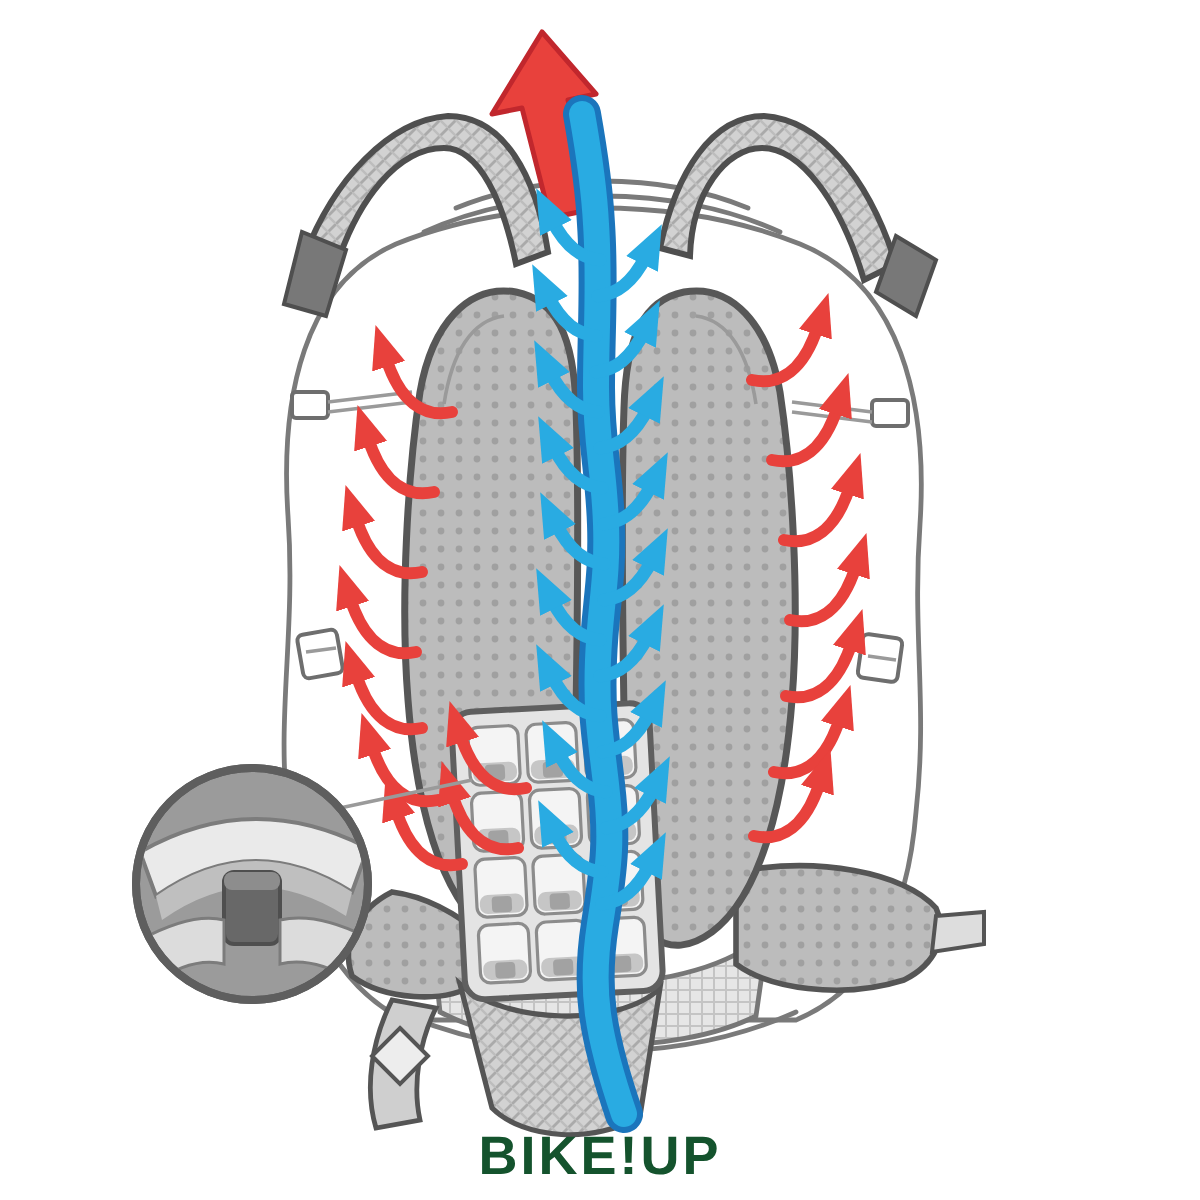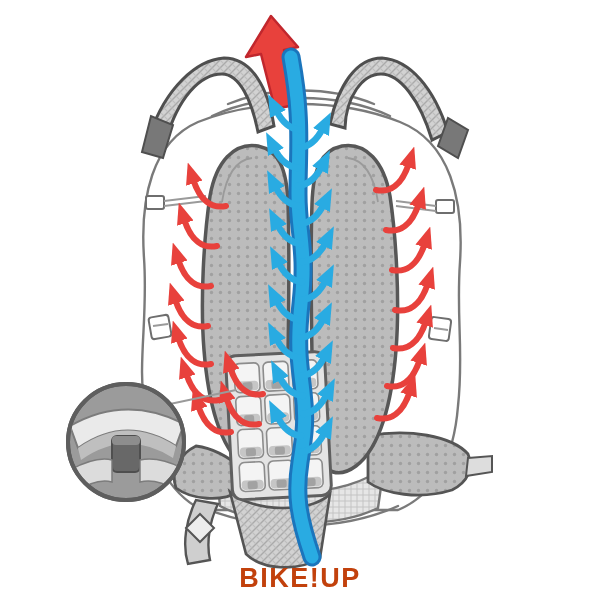--- a/index.html
+++ b/index.html
@@ -4,21 +4,21 @@
 <style>
   html,body{margin:0;padding:0;background:#ffffff;}
   .stage{position:relative;width:600px;height:600px;overflow:hidden;background:#ffffff;
          font-family:"Liberation Sans",sans-serif;}
   .stage svg{position:absolute;left:0;top:0;}
   .line{fill:none;stroke:#7a7a7a;stroke-width:2.4;stroke-linecap:round;stroke-linejoin:round;}
   .linef{fill:#ffffff;stroke:#7a7a7a;stroke-width:2.4;stroke-linejoin:round;}
   .thinline{fill:none;stroke:#9a9a9a;stroke-width:1.8;}
   .buckle{fill:#ffffff;stroke:#6e6e6e;stroke-width:2;}
   .logo{position:absolute;left:0;right:0;bottom:6px;text-align:center;
-        font-weight:bold;font-size:27px;letter-spacing:1.5px;color:#c2410c;}
+        font-weight:bold;font-size:27px;letter-spacing:1.5px;color:#14532d;}
 </style>
 </head>
 <body>
 
 <div class="stage">
   <svg id="vent-svg" width="600" height="600" viewBox="0 0 600 600">
     <defs>
       <pattern id="padmesh" width="9" height="9" patternUnits="userSpaceOnUse">
         <rect width="9" height="9" fill="#bcbcbc"></rect>
         <circle cx="4.5" cy="4.5" r="1.7" fill="#a0a0a0"></circle>

